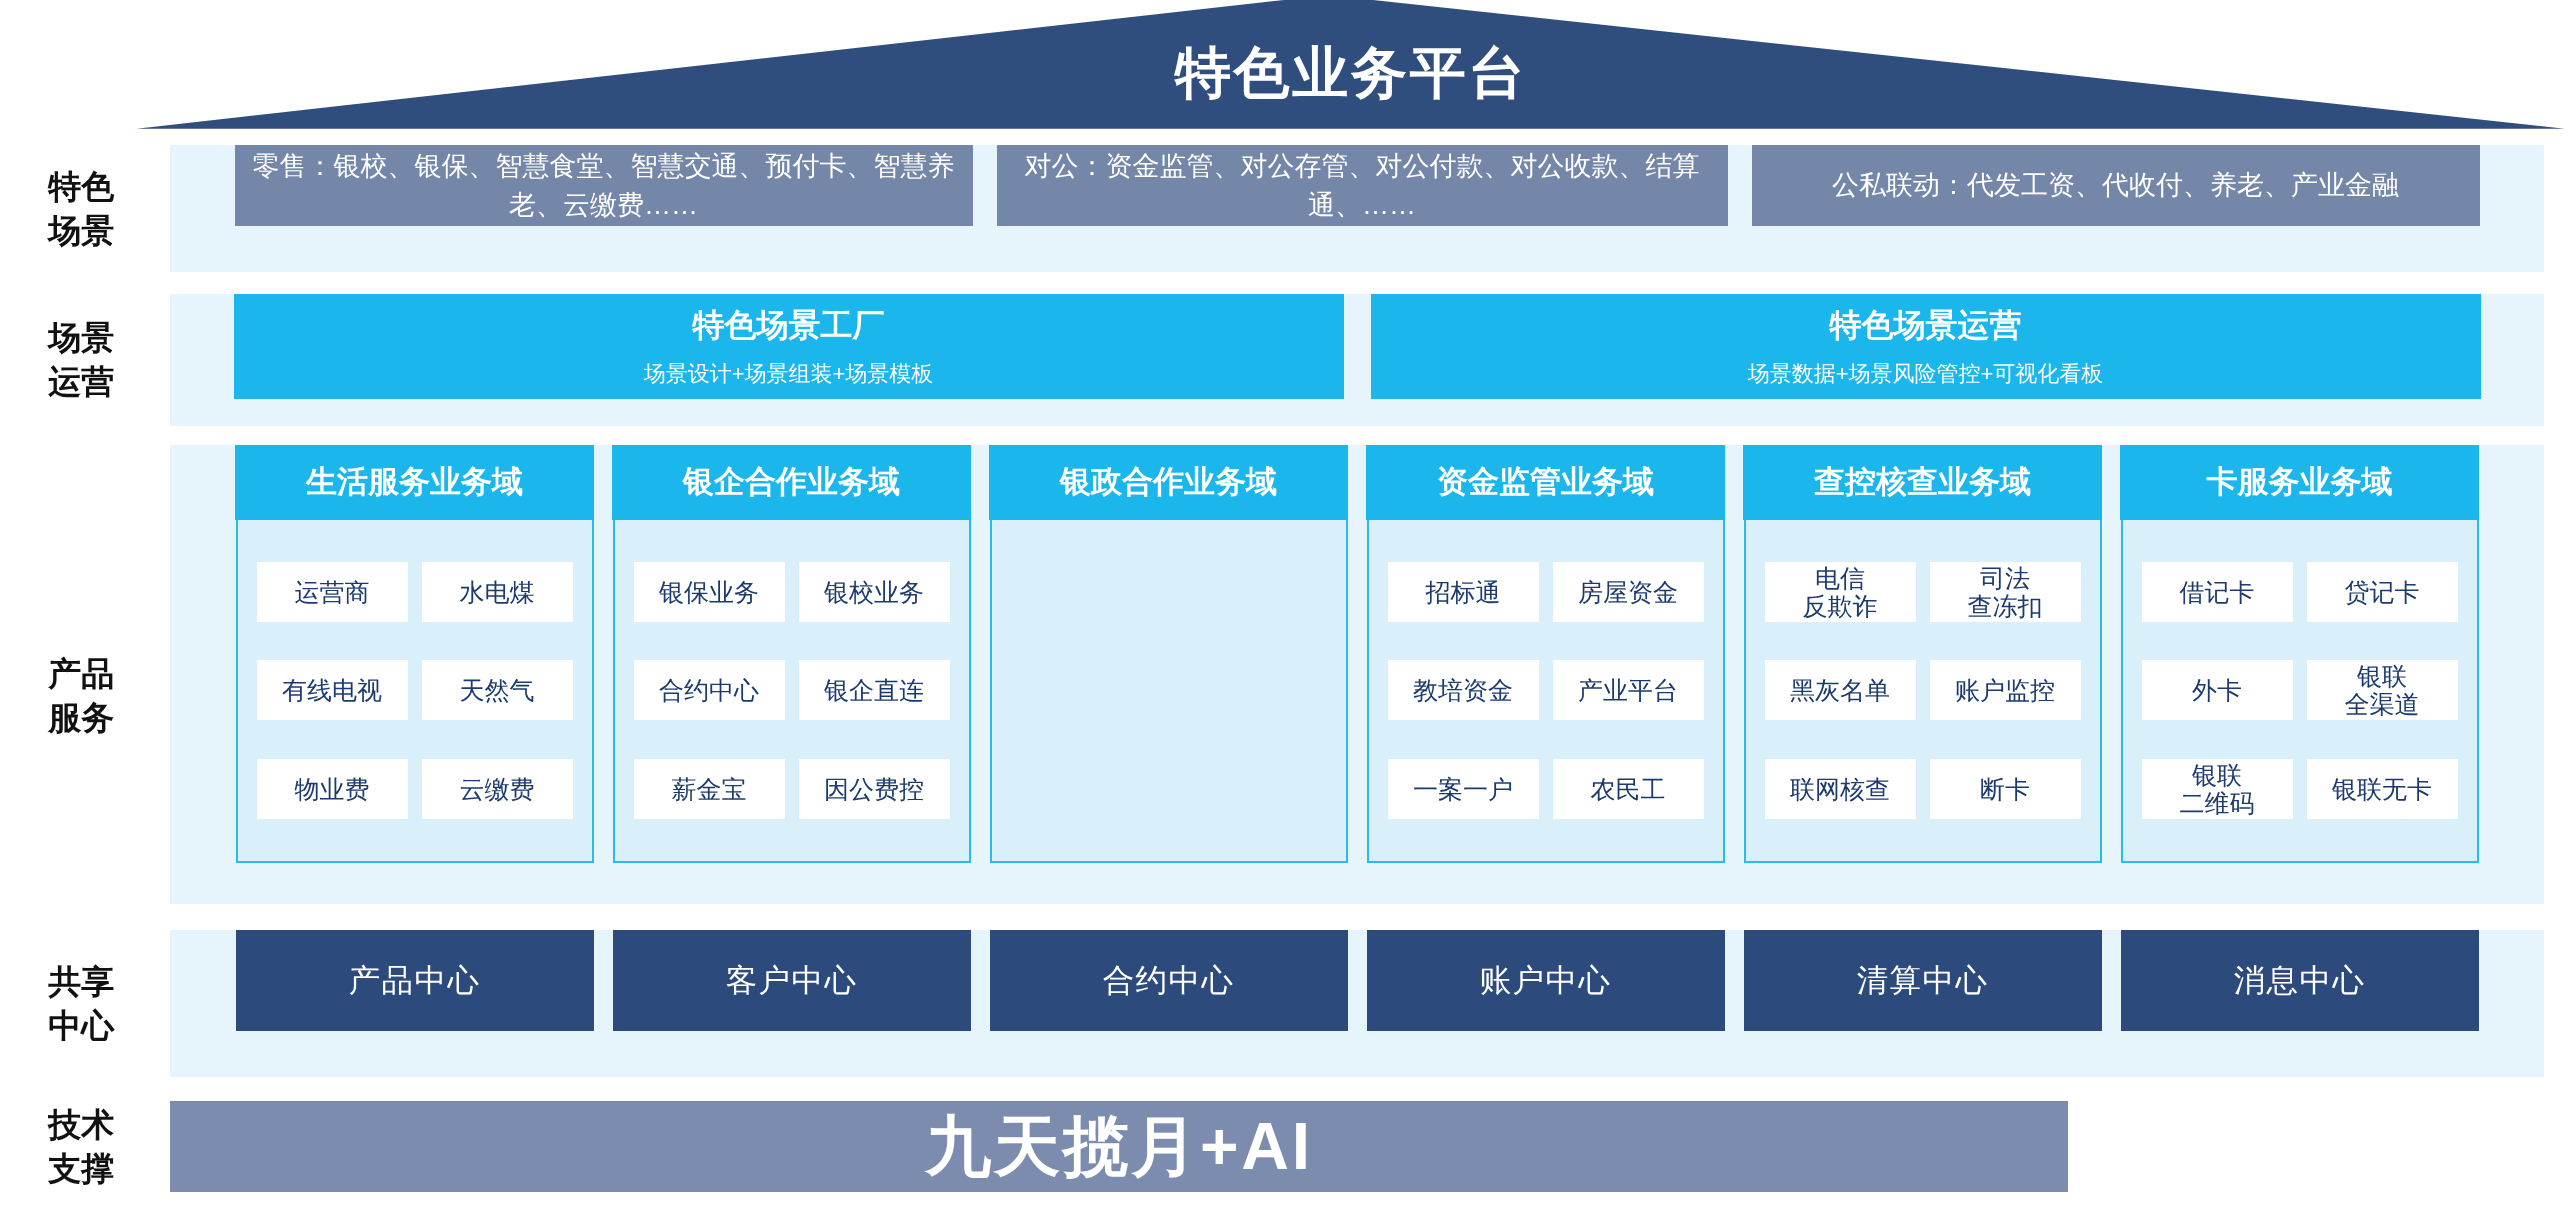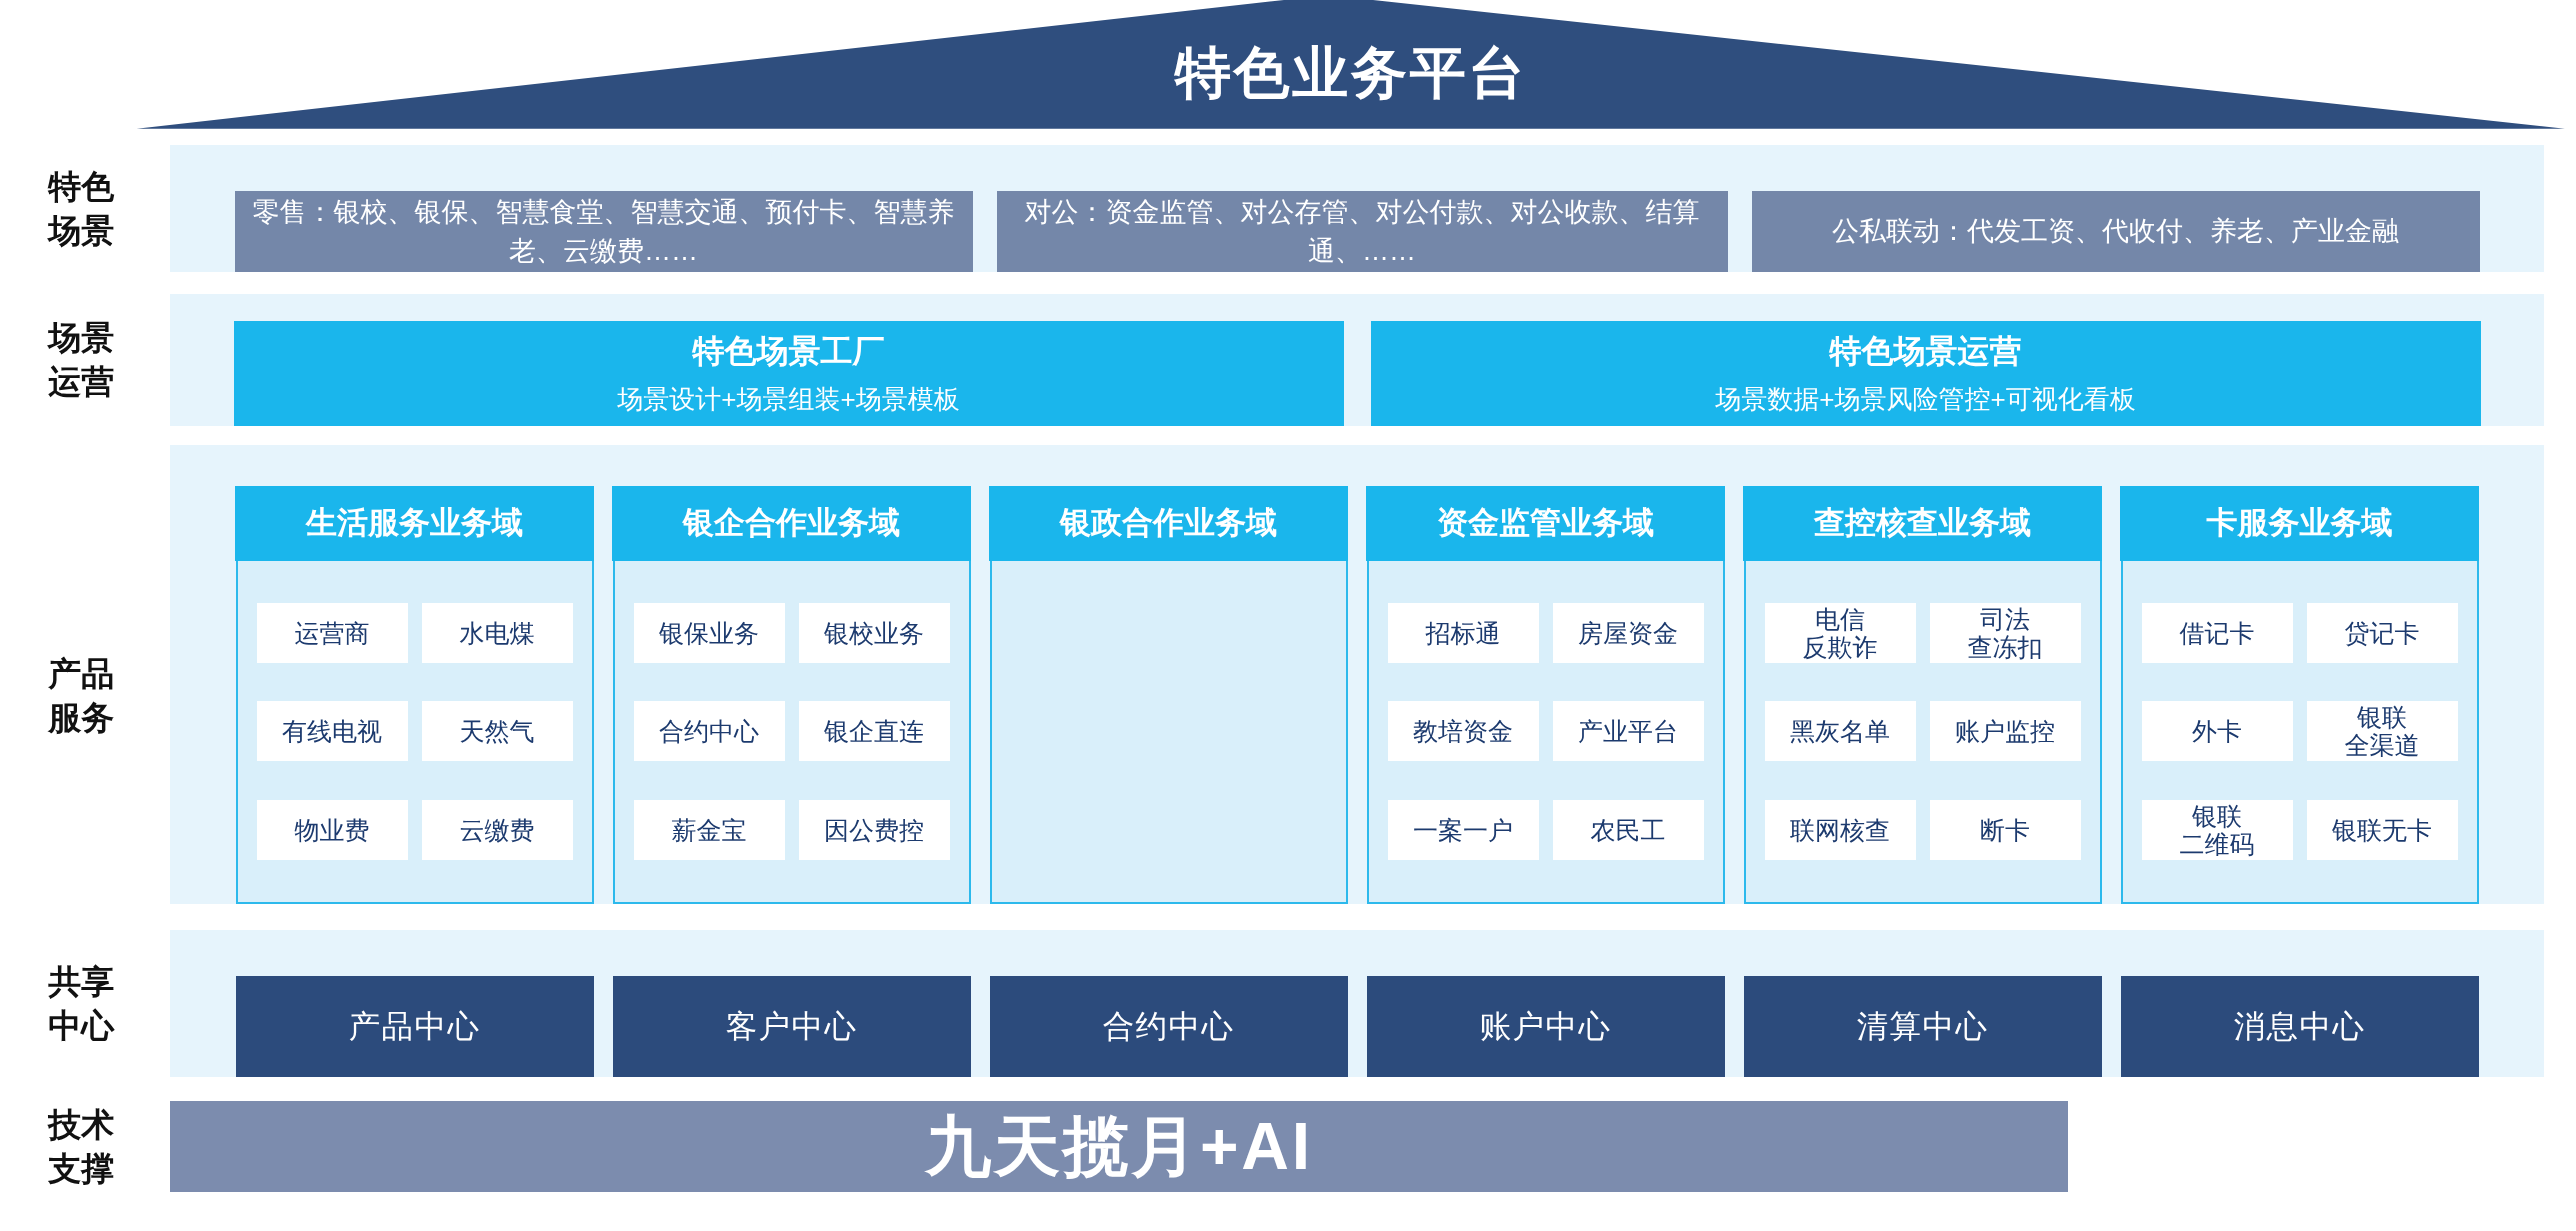--- a/index.html
+++ b/index.html
@@ -28,21 +28,21 @@
     color:#fff;font-size:56px;font-weight:bold;letter-spacing:2.7px;
   }
   
   .side-label{
     position:absolute;left:12.3px;width:96px;text-align:center;transform:translateY(-50%);
     color:var(--label-text);font-size:33px;font-weight:bold;line-height:1.32;
   }
   
   .band{
     position:absolute;left:149px;width:2374px;background:var(--band-bg);
-    display:flex;align-items:flex-end;justify-content:center;
+    display:flex;align-items:flex-start;justify-content:center;
   }
   #band-scenes{top:145px;height:127px;gap:24px;}
   #band-operation{top:294px;height:132px;gap:27px;}
   #band-products{top:445px;height:459px;gap:19px;}
   #band-centers{top:930px;height:147px;gap:19px;}
   
   .scene-box{
     background:var(--scene-box);color:#fff;height:81px;
     display:flex;align-items:center;justify-content:center;text-align:center;
     font-size:27px;line-height:1.42;padding:0 6.8px;box-sizing:border-box;
@@ -50,21 +50,21 @@
   .scene-box.w1{width:738px;}
   .scene-box.w2{width:731px;}
   .scene-box.w3{width:728px;}
   
   .op-box{
     background:var(--cyan);color:#fff;width:1110px;height:105px;
     display:flex;flex-direction:column;align-items:center;justify-content:space-evenly;
     text-align:center;
   }
   .op-title{font-size:32px;font-weight:bold;}
-  .op-subtitle{font-size:26px;}
+  .op-subtitle{font-size:22px;}
   
   .product-col{
     width:358px;height:418px;box-sizing:border-box;
     border:2.1px solid var(--card-border);background:var(--card-bg);
     display:flex;flex-direction:column;
   }
   .product-col-header{
     background:var(--cyan);color:#fff;height:75px;flex:0 0 75px;
     display:flex;align-items:center;justify-content:center;
     font-size:31px;font-weight:bold;margin:-2.1px -2.1px 0 -2.1px;padding:0 7px;

